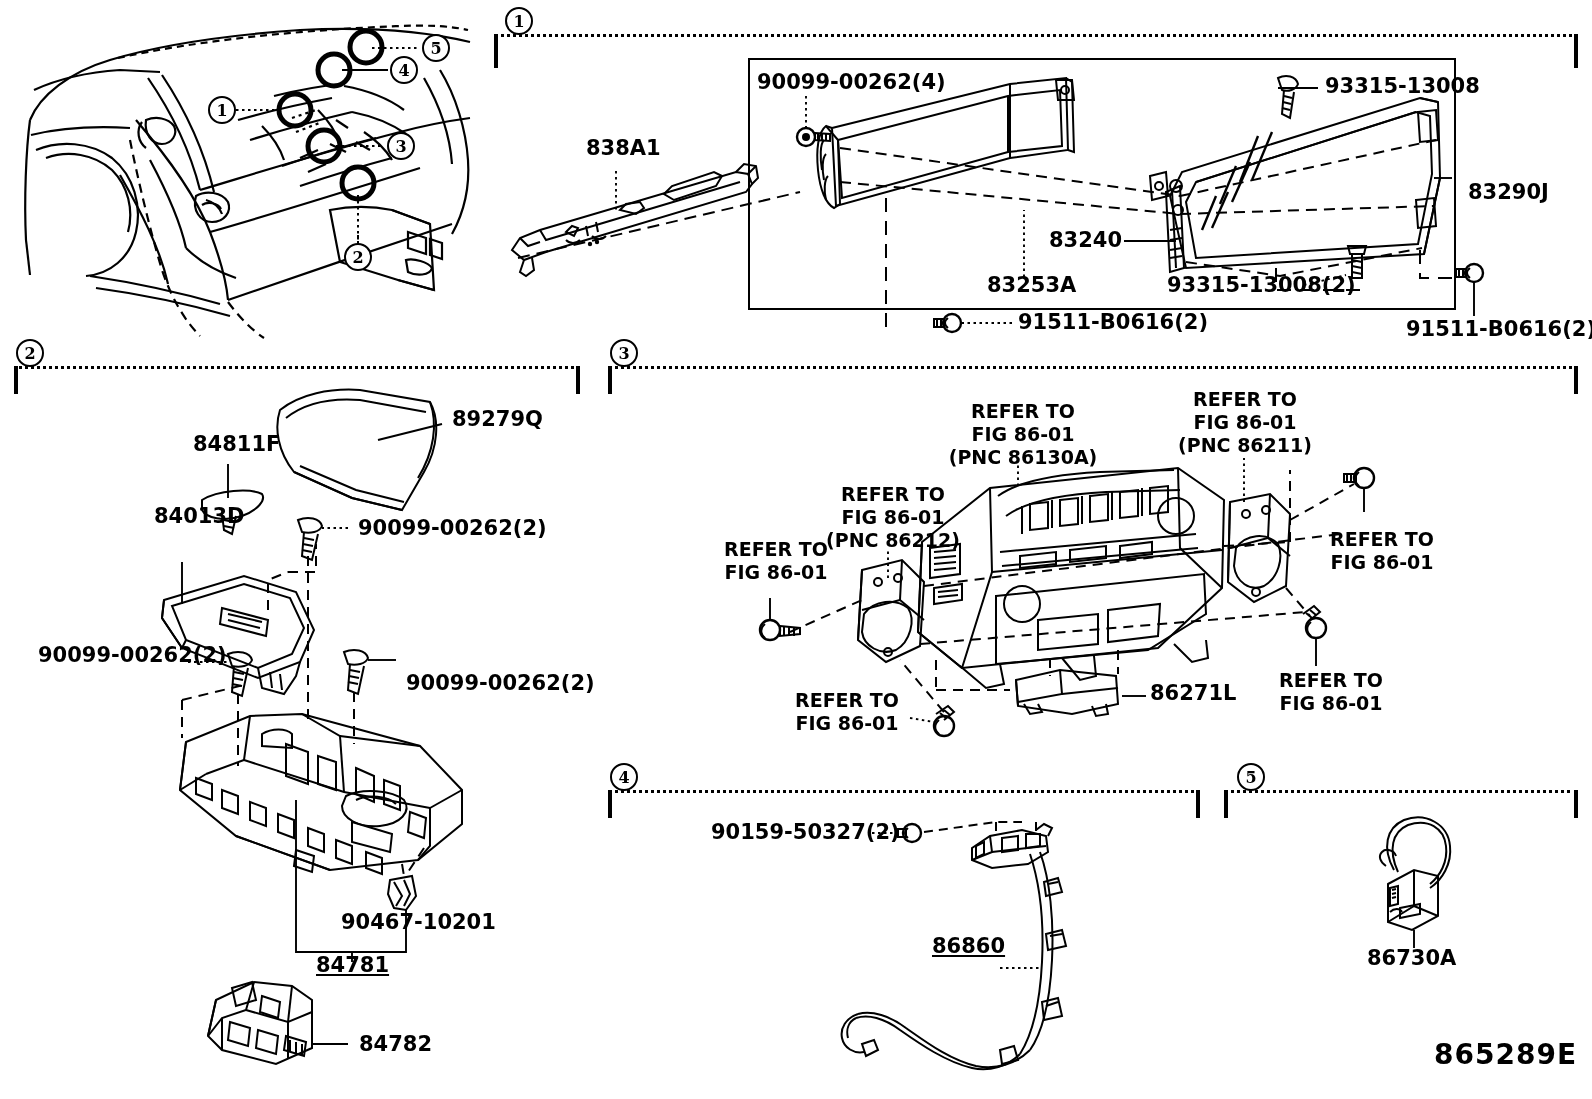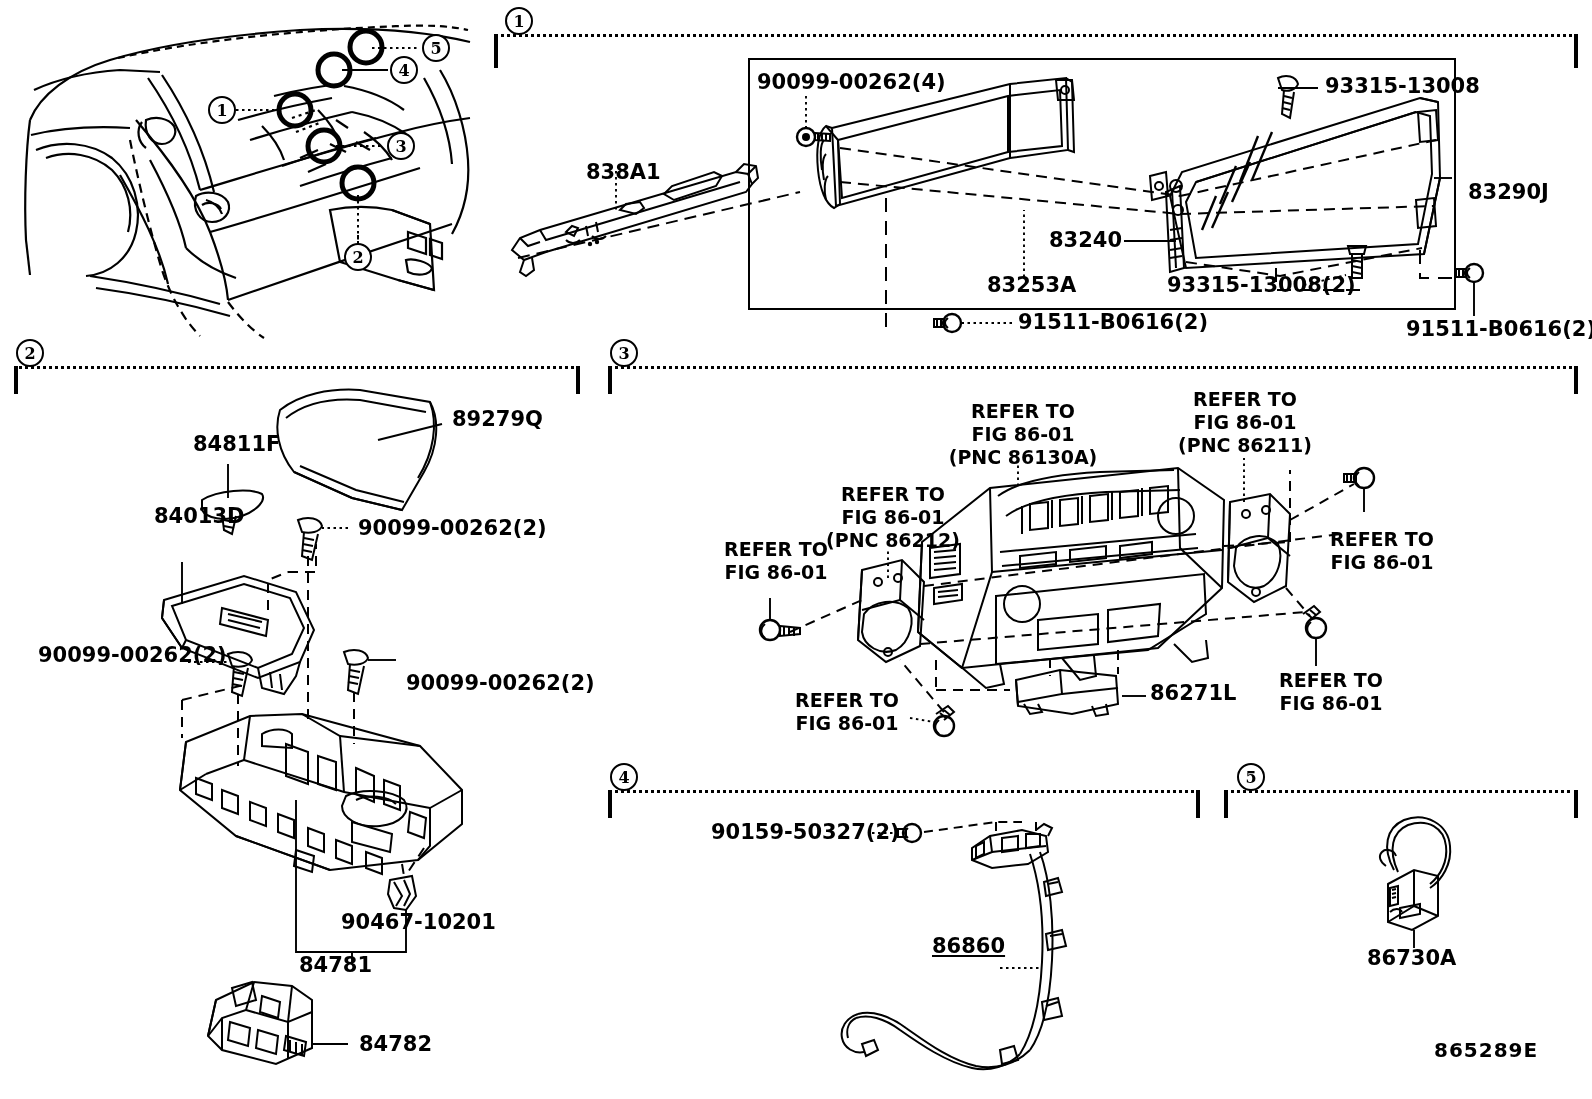--- a/index.html
+++ b/index.html
@@ -3,21 +3,21 @@
 <meta charset="utf-8">
 <style>
   html,body{margin:0;padding:0;background:#fff;}
   body{width:1592px;height:1099px;position:relative;overflow:hidden;
        font-family:"DejaVu Sans","Liberation Sans",sans-serif;color:#000;}
   .stage{position:absolute;left:0;top:0;width:1592px;height:1099px;}
   .lbl{position:absolute;font-weight:bold;font-size:21px;letter-spacing:0px;
        white-space:nowrap;line-height:1;font-family:"DejaVu Sans",sans-serif;}
   .refer{position:absolute;font-weight:bold;font-size:19px;line-height:1.22;
          white-space:nowrap;text-align:center;font-family:"DejaVu Sans",sans-serif;}
-  .code{position:absolute;font-weight:bold;font-size:20px;letter-spacing:1px;
+  .code{position:absolute;font-weight:bold;font-size:28px;letter-spacing:1px;
         font-family:"DejaVu Sans",sans-serif;text-align:right;}
   
   .cnum{position:absolute;width:28px;height:28px;border:2.2px solid #000;
         border-radius:50%;display:flex;align-items:center;justify-content:center;
         font-size:16px;font-weight:bold;background:#fff;box-sizing:border-box;
         font-family:"DejaVu Serif",serif;}
   
   .frame{position:absolute;border-top:3px dotted #000;}
   .frame:before,.frame:after{content:"";position:absolute;top:-3px;width:4px;
         background:#000;}
@@ -540,38 +540,38 @@
   <div class="cnum" style="left:610px;top:339px;">3</div>
   <div class="cnum" style="left:610px;top:763px;">4</div>
   <div class="cnum" style="left:1237px;top:763px;">5</div>
 
   <div class="cnum" style="left:208px;top:96px;">1</div>
   <div class="cnum" style="left:344px;top:243px;">2</div>
   <div class="cnum" style="left:387px;top:132px;">3</div>
   <div class="cnum" style="left:390px;top:56px;">4</div>
   <div class="cnum" style="left:422px;top:34px;">5</div>
 
-  <div class="lbl" style="left:586px;top:138px;margin-top:24px;">838A1</div>
+  <div class="lbl" style="left:586px;top:138px;">838A1</div>
   <div class="lbl" style="left:757px;top:72px;">90099-00262(4)</div>
   <div class="lbl" style="left:1325px;top:76px;">93315-13008</div>
   <div class="lbl" style="left:987px;top:275px;">83253A</div>
   <div class="lbl" style="left:1049px;top:230px;">83240</div>
   <div class="lbl" style="left:1167px;top:275px;">93315-13008(2)</div>
   <div class="lbl" style="left:1468px;top:166px;margin-top:16px;">83290J</div>
   <div class="lbl" style="left:1018px;top:312px;">91511-B0616(2)</div>
   <div class="lbl" style="left:1406px;top:319px;">91511-B0616(2)</div>
 
   <div class="lbl" style="left:452px;top:409px;">89279Q</div>
   <div class="lbl" style="left:193px;top:434px;">84811F</div>
   <div class="lbl" style="left:154px;top:506px;">84013D</div>
   <div class="lbl" style="left:358px;top:518px;">90099-00262(2)</div>
   <div class="lbl" style="left:38px;top:645px;">90099-00262(2)</div>
   <div class="lbl" style="left:406px;top:673px;">90099-00262(2)</div>
   <div class="lbl" style="left:341px;top:912px;">90467-10201</div>
-  <div class="lbl" style="left:299px;top:955px;">84781</div>
+  <div class="lbl" style="left:316px;top:955px;text-decoration:underline;">84781</div>
   <div class="lbl" style="left:359px;top:1034px;">84782</div>
 
   <div class="refer" style="left:716px;top:538px;width:120px;">
     <div>REFER TO</div>
     <div>FIG 86-01</div>
   </div>
 
   <div class="refer" style="left:808px;top:483px;width:170px;">
     <div>REFER TO</div>
     <div>FIG 86-01</div>

